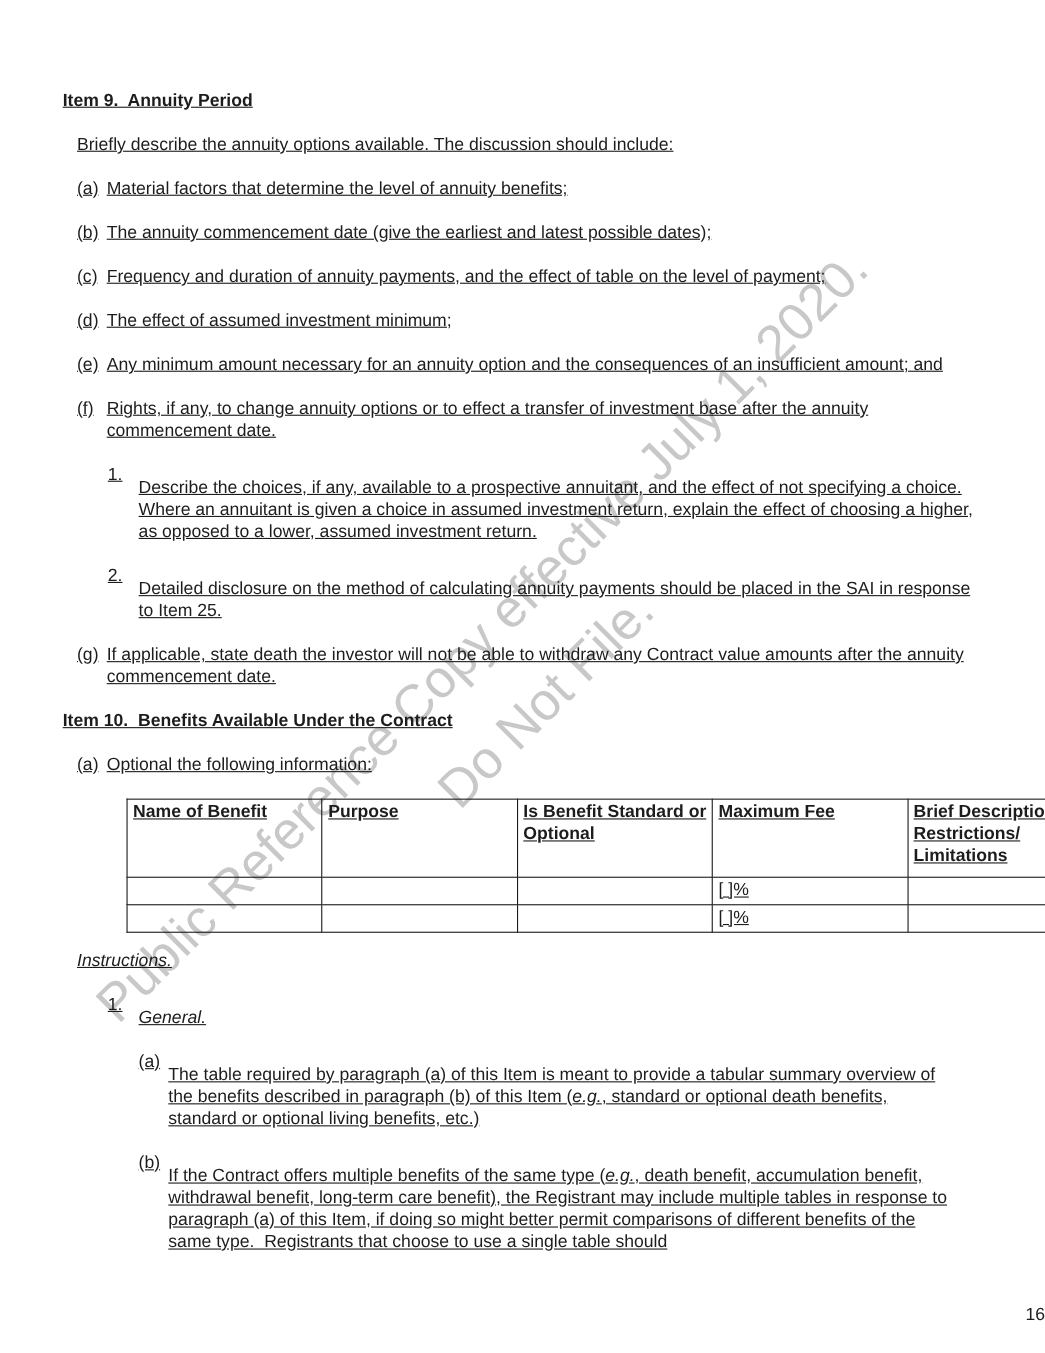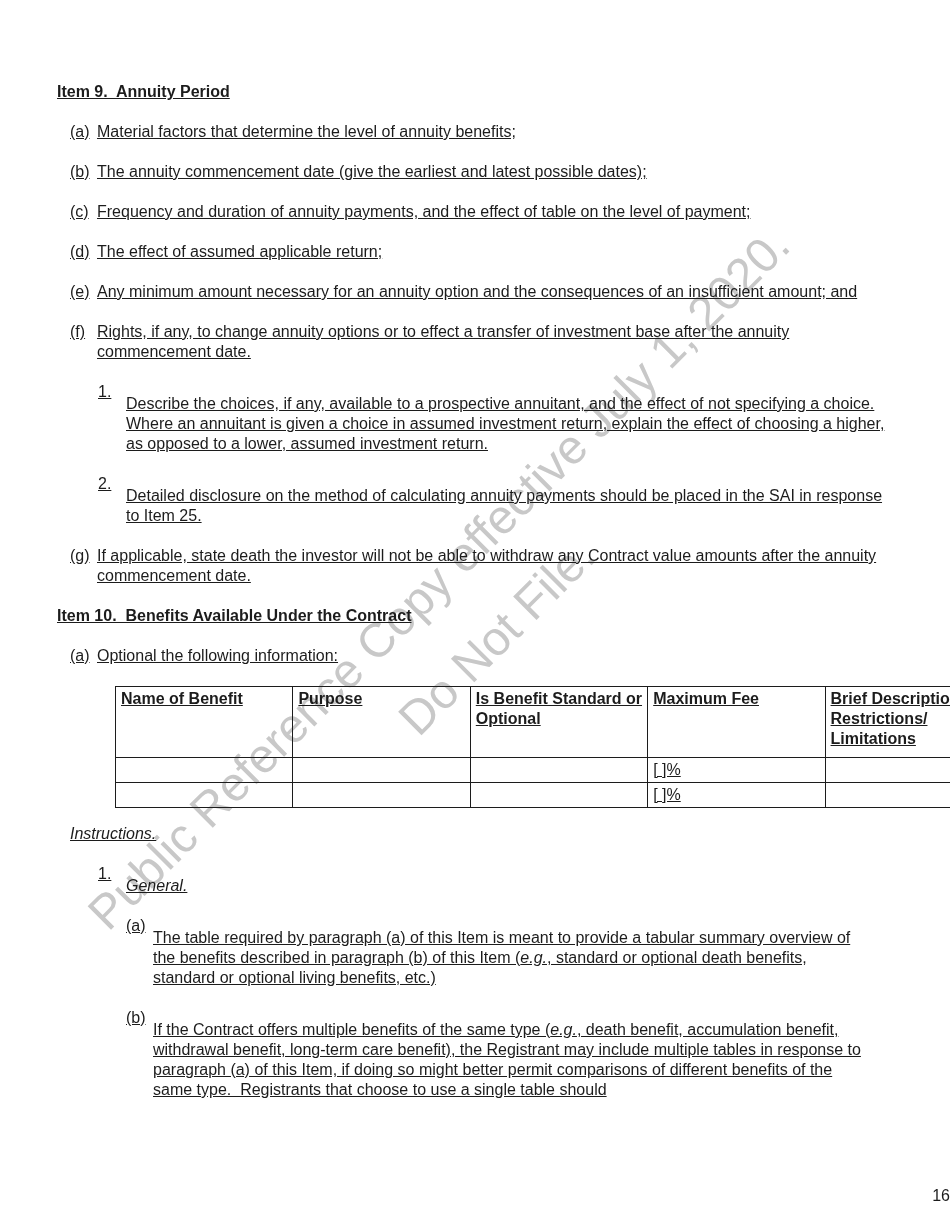--- a/index.html
+++ b/index.html
@@ -80,36 +80,37 @@
 
   <div class="watermark">
     <div>Public Reference Copy effective July 1, 2020.</div>
     <div>Do Not File.</div>
   </div>
 
   <div class="content">
 
     <div class="para bold">Item 9.&nbsp; Annuity Period</div>
 
+    <div class="para b1">Briefly describe the annuity options available. The discussion should include:</div>
 
     <div class="para b1 hang">
       <span class="lbl">(a)</span>
       <span class="txt">Material factors that determine the level of annuity benefits;</span>
     </div>
     <div class="para b1 hang">
       <span class="lbl">(b)</span>
       <span class="txt">The annuity commencement date (give the earliest and latest possible dates);</span>
     </div>
     <div class="para b1 hang">
       <span class="lbl">(c)</span>
       <span class="txt">Frequency and duration of annuity payments, and the effect of table on the level of payment;</span>
     </div>
     <div class="para b1 hang">
       <span class="lbl">(d)</span>
-      <span class="txt">The effect of assumed applicable return;</span>
+      <span class="txt">The effect of assumed investment minimum;</span>
     </div>
     <div class="para b1 hang">
       <span class="lbl">(e)</span>
       <span class="txt">Any minimum amount necessary for an annuity option and the consequences of an insufficient amount; and</span>
     </div>
     <div class="para b1 hang">
       <span class="lbl">(f)</span>
       <span class="txt">Rights, if any, to change annuity options or to effect a transfer of investment base after the annuity commencement date.</span>
     </div>
 

